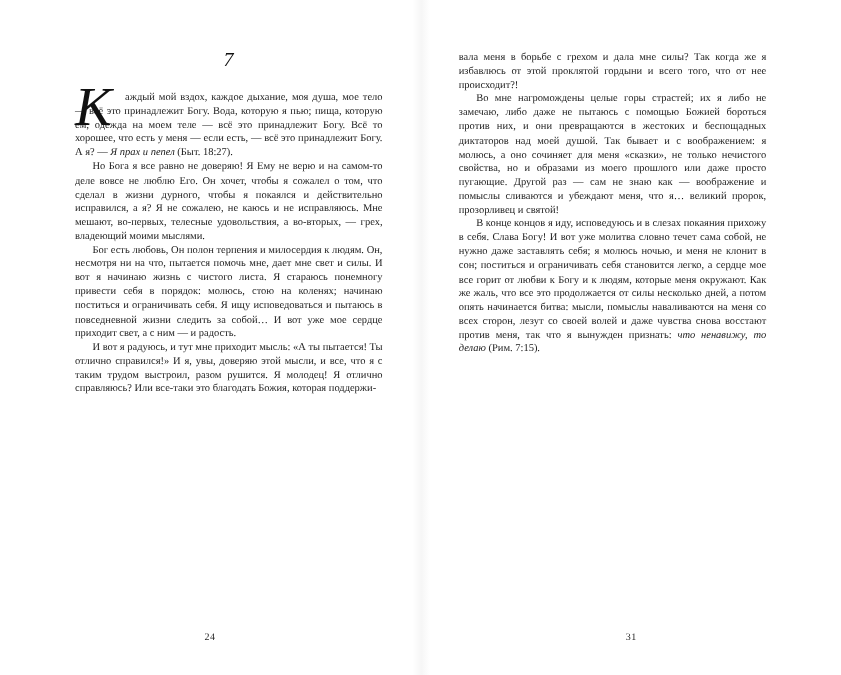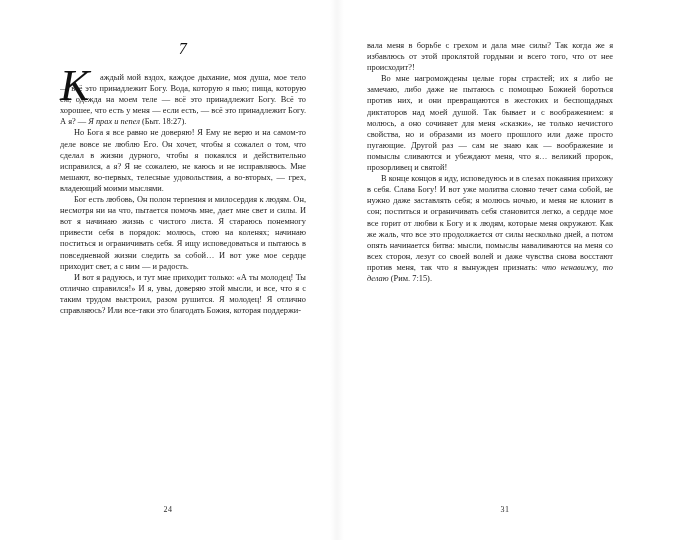--- a/index.html
+++ b/index.html
@@ -111,21 +111,21 @@
 
   <div class="page page-left">
     <div class="chapter-number">7</div>
     <div class="body-col">
       <div class="dropcap-wrap">
         <span class="dropcap">К</span>
         <p class="first-para"><span class="lead-pad"></span>аждый мой вздох, каждое дыхание, моя душа, мое тело — всё это принадлежит Богу. Вода, которую я пью; пища, которую ем; одежда на моем теле — всё это принадлежит Богу. Всё то хорошее, что есть у меня — если есть, — всё это принадлежит Богу. А я? — <span class="italic">Я прах и пепел</span> (Быт. 18:27).</p>
       </div>
       <p>Но Бога я все равно не доверяю! Я Ему не верю и на самом-то деле вовсе не люблю Его. Он хочет, чтобы я сожалел о том, что сделал в жизни дурного, чтобы я покаялся и действительно исправился, а я? Я не сожалею, не каюсь и не исправляюсь. Мне мешают, во-первых, телесные удовольствия, а во-вторых, — грех, владеющий моими мыслями.</p>
       <p>Бог есть любовь, Он полон терпения и милосердия к людям. Он, несмотря ни на что, пытается помочь мне, дает мне свет и силы. И вот я начинаю жизнь с чистого листа. Я стараюсь понемногу привести себя в порядок: молюсь, стою на коленях; начинаю поститься и ограничивать себя. Я ищу исповедоваться и пытаюсь в повседневной жизни следить за собой… И вот уже мое сердце приходит свет, а с ним — и радость.</p>
-      <p>И вот я радуюсь, и тут мне приходит только: «А ты молодец! Ты отлично справился!» И я, увы, доверяю этой мысли, и все, что я с таким трудом выстроил, разом рушится. Я молодец! Я отлично справляюсь? Или все-таки это благодать Божия, которая поддержи-</p>
+      <p>И вот я радуюсь, и тут мне приходит мысль: «А ты пытается! Ты отлично справился!» И я, увы, доверяю этой мысли, и все, что я с таким трудом выстроил, разом рушится. Я молодец! Я отлично справляюсь? Или все-таки это благодать Божия, которая поддержи-</p>
     </div>
     <div class="folio"><span>24</span></div>
   </div>
 
   <div class="gutter-shade"></div>
 
   <div class="page page-right">
     <div class="body-col">
       <p class="no-indent">вала меня в борьбе с грехом и дала мне силы? Так когда же я избавлюсь от этой проклятой гордыни и всего того, что от нее происходит?!</p>
       <p>Во мне нагромождены целые горы страстей; их я либо не замечаю, либо даже не пытаюсь с помощью Божией бороться против них, и они превращаются в жестоких и беспощадных диктаторов над моей душой. Так бывает и с воображением: я молюсь, а оно сочиняет для меня «сказки», не только нечистого свойства, но и образами из моего прошлого или даже просто пугающие. Другой раз — сам не знаю как — воображение и помыслы сливаются и убеждают меня, что я… великий пророк, прозорливец и святой!</p>

